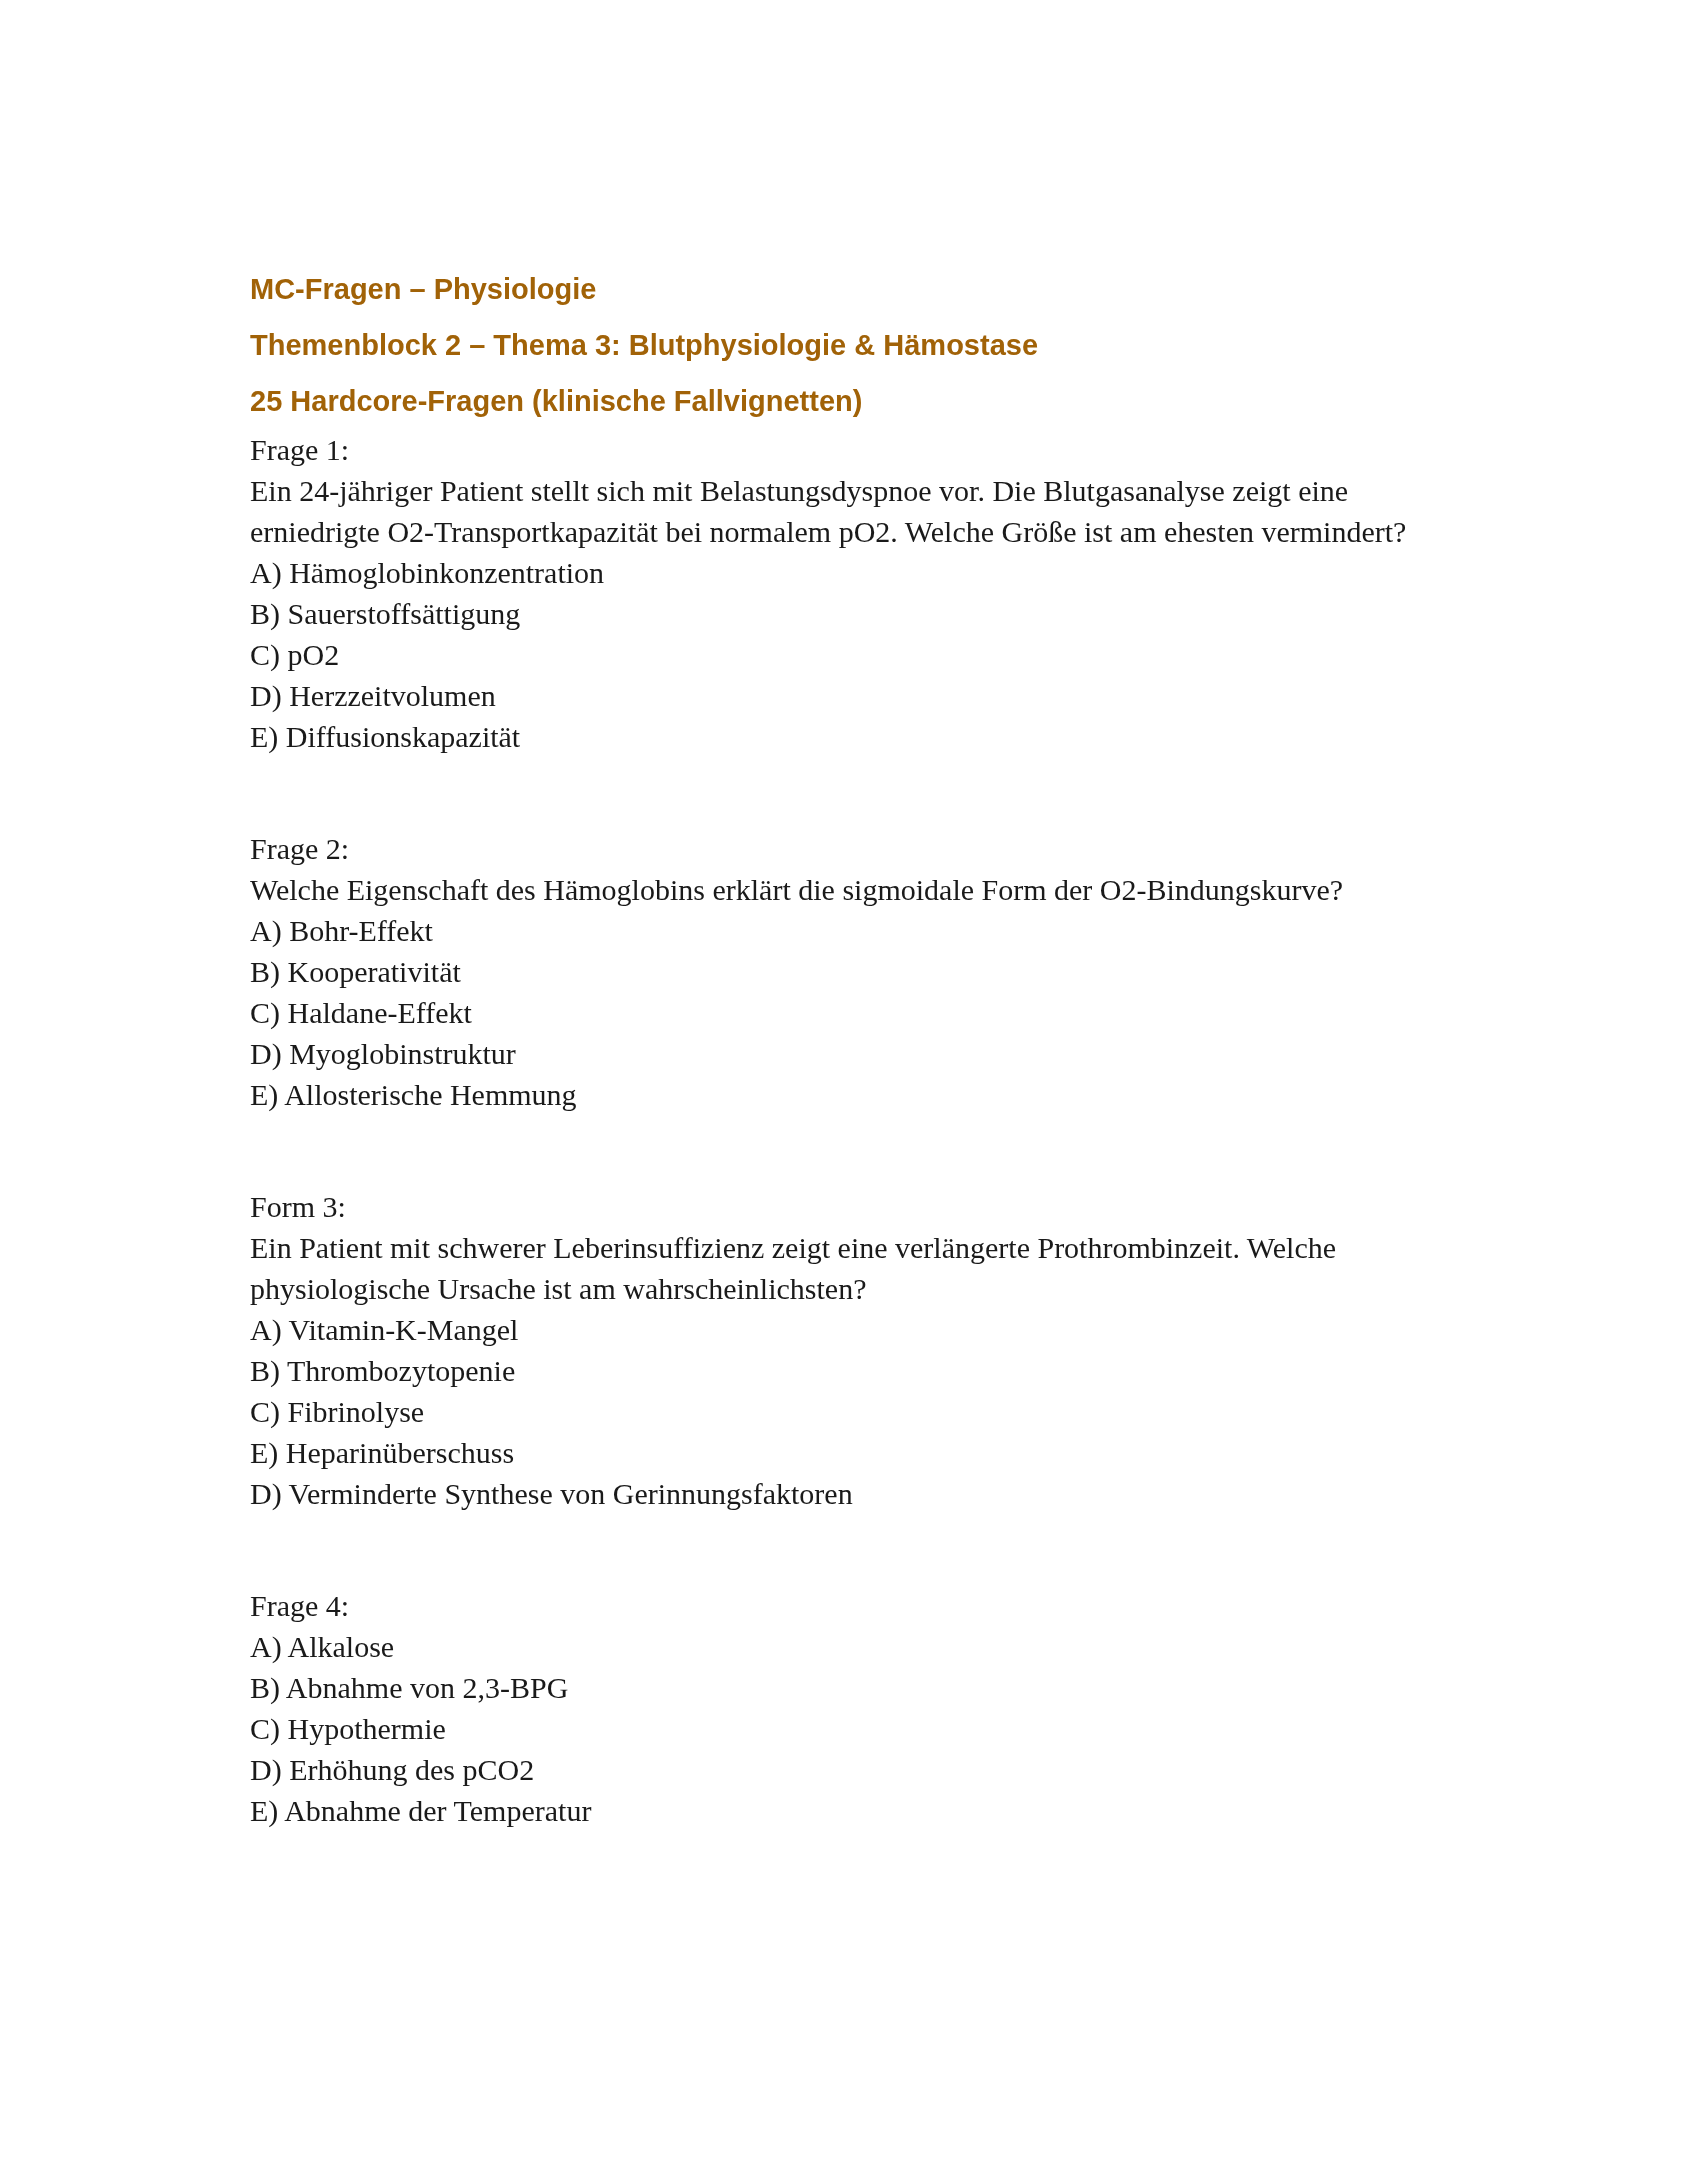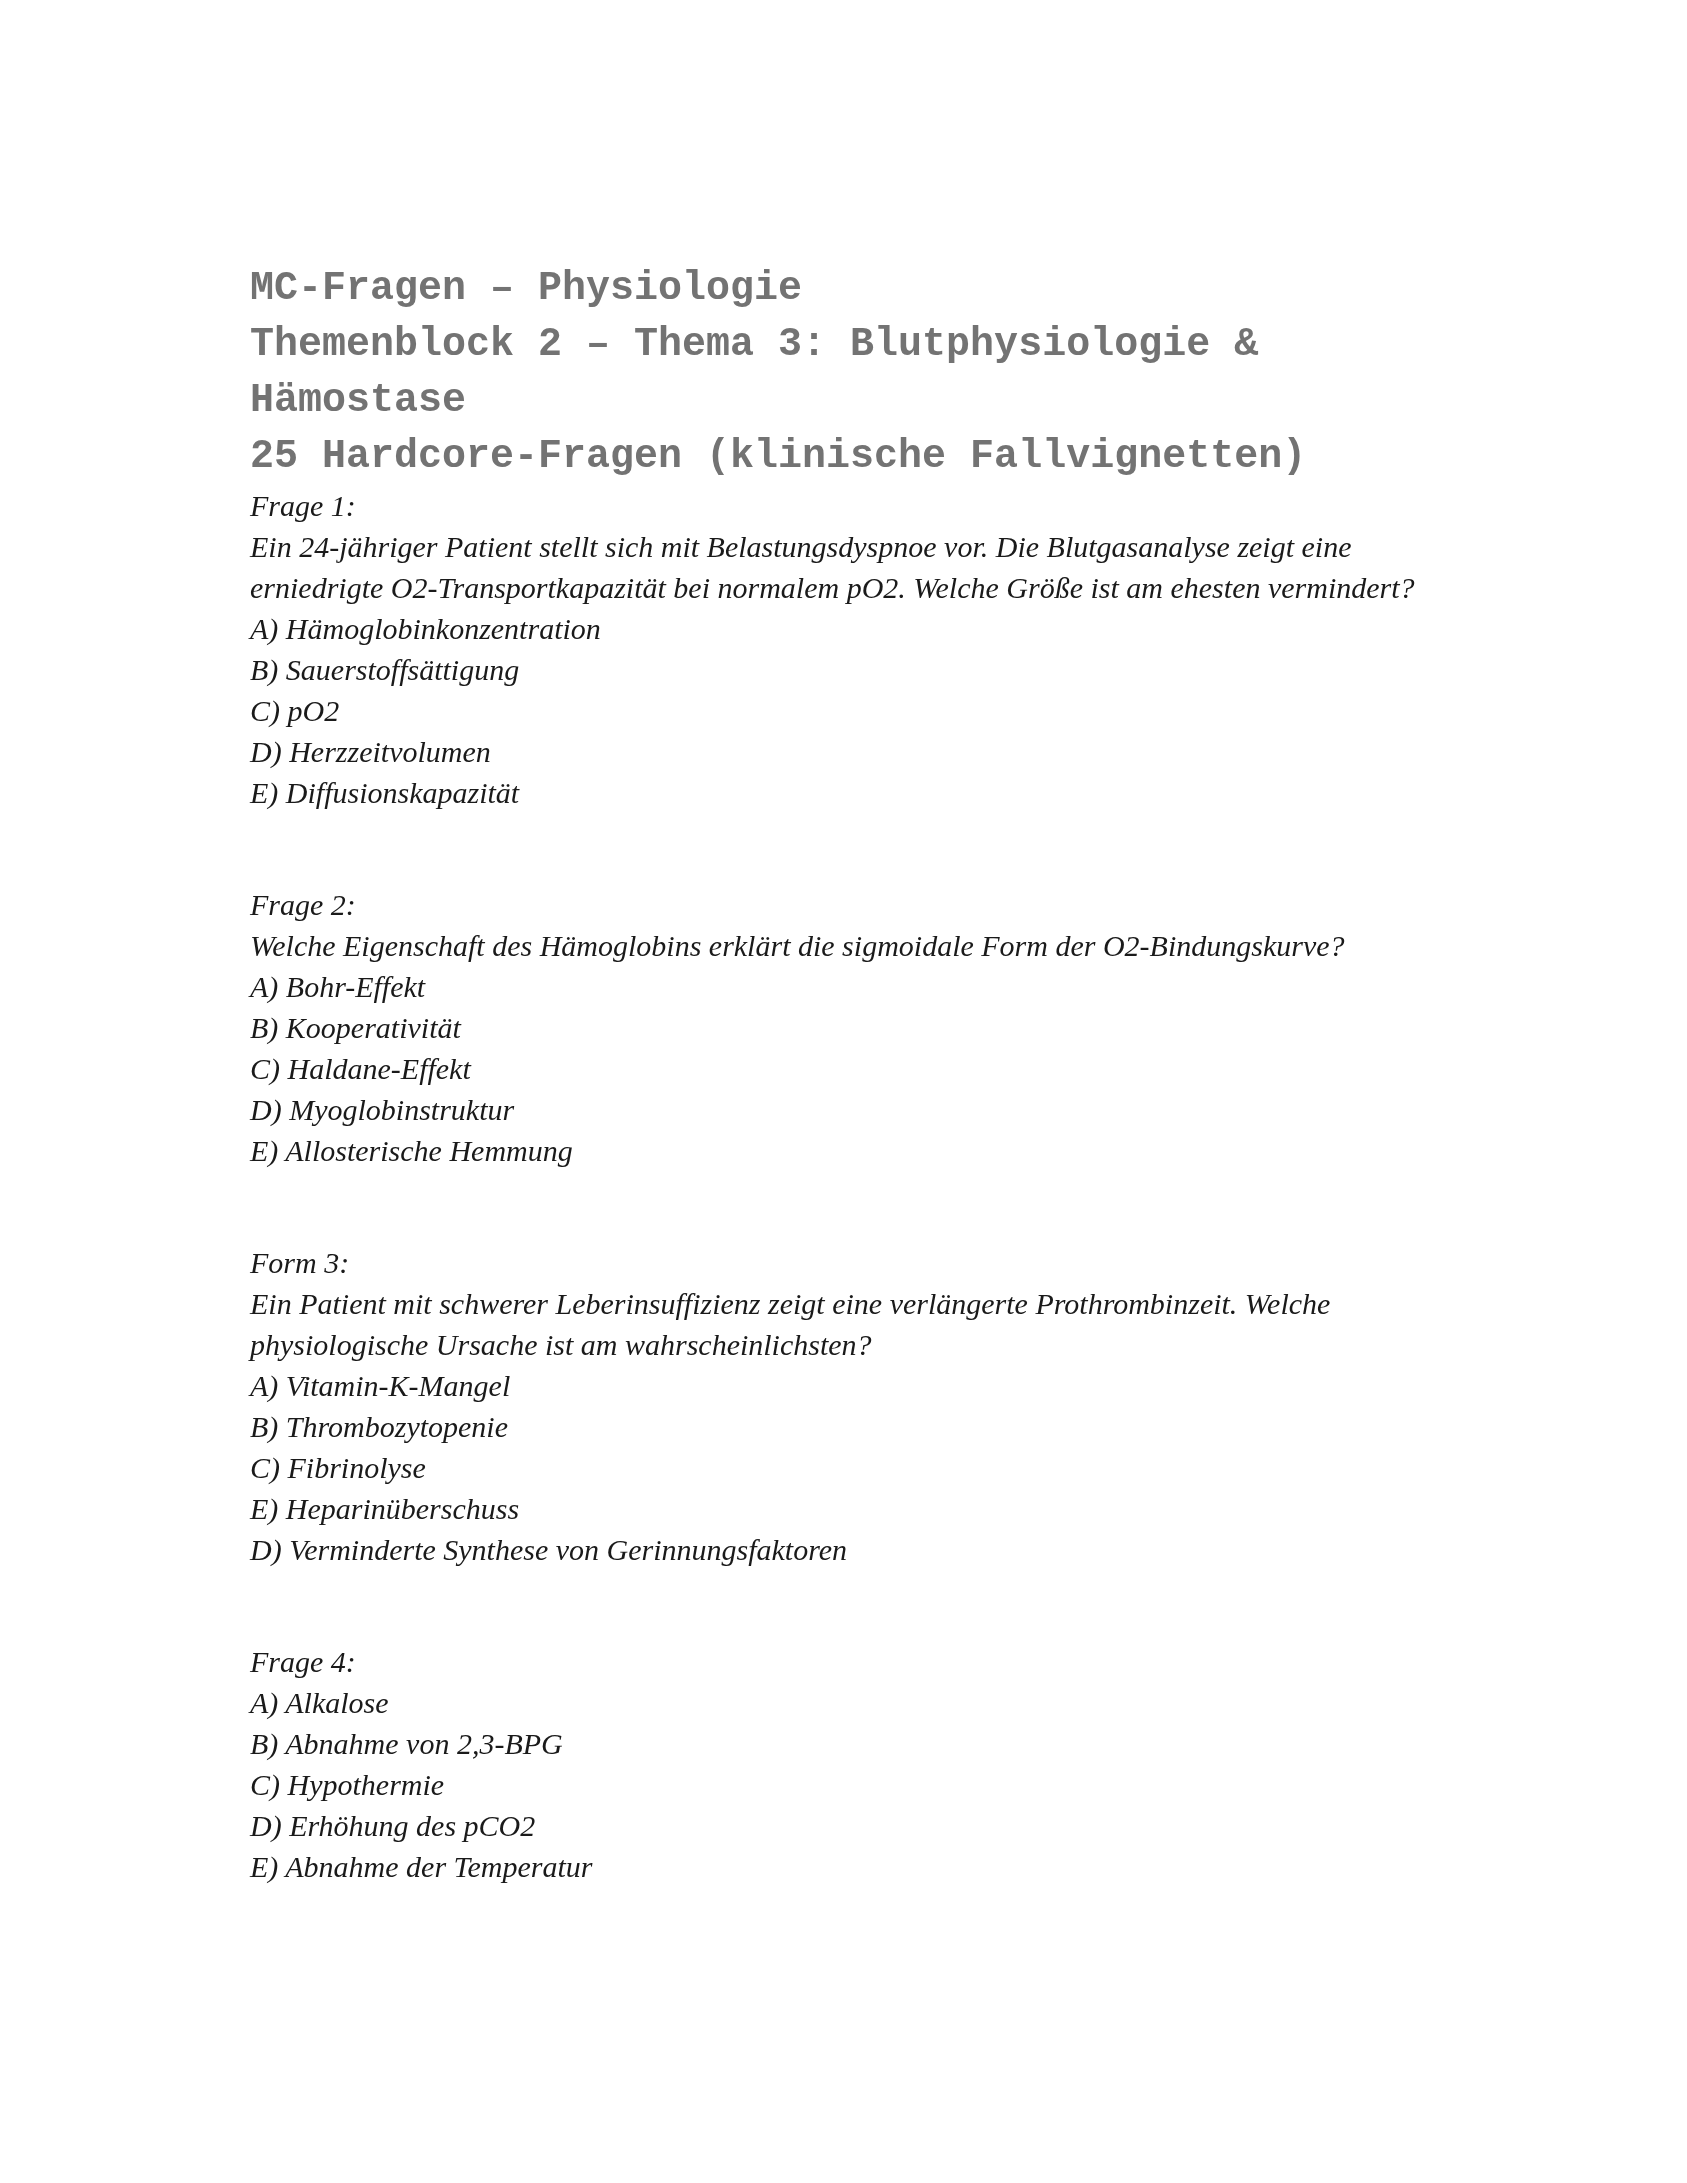--- a/index.html
+++ b/index.html
@@ -14,34 +14,33 @@
     background: #ffffff;
     overflow: hidden;
   }
   .content {
     position: absolute;
     left: 250px;
     top: 261px;
     width: 1191px;
   }
   .heading {
-    font-family: Liberation Mono, monospace;
+    font-family: Liberation Sans, sans-serif;
     font-weight: bold;
-    font-size: 40px;
+    font-size: 29px;
     line-height: 56px;
-    color: #737373;
+    color: #a16207;
     letter-spacing: 0;
   }
   .qblock {
     font-family: "Liberation Serif", serif;
     font-size: 30px;
     line-height: 41px;
     color: #1a1a1a;
     margin-top: 71px;
-    font-style: italic;
   }
   .qblock.first {
     margin-top: 0;
   }
   .qlabel, .qtext, .opt {
     white-space: normal;
   }
 </style>
 </head>
 <body>

